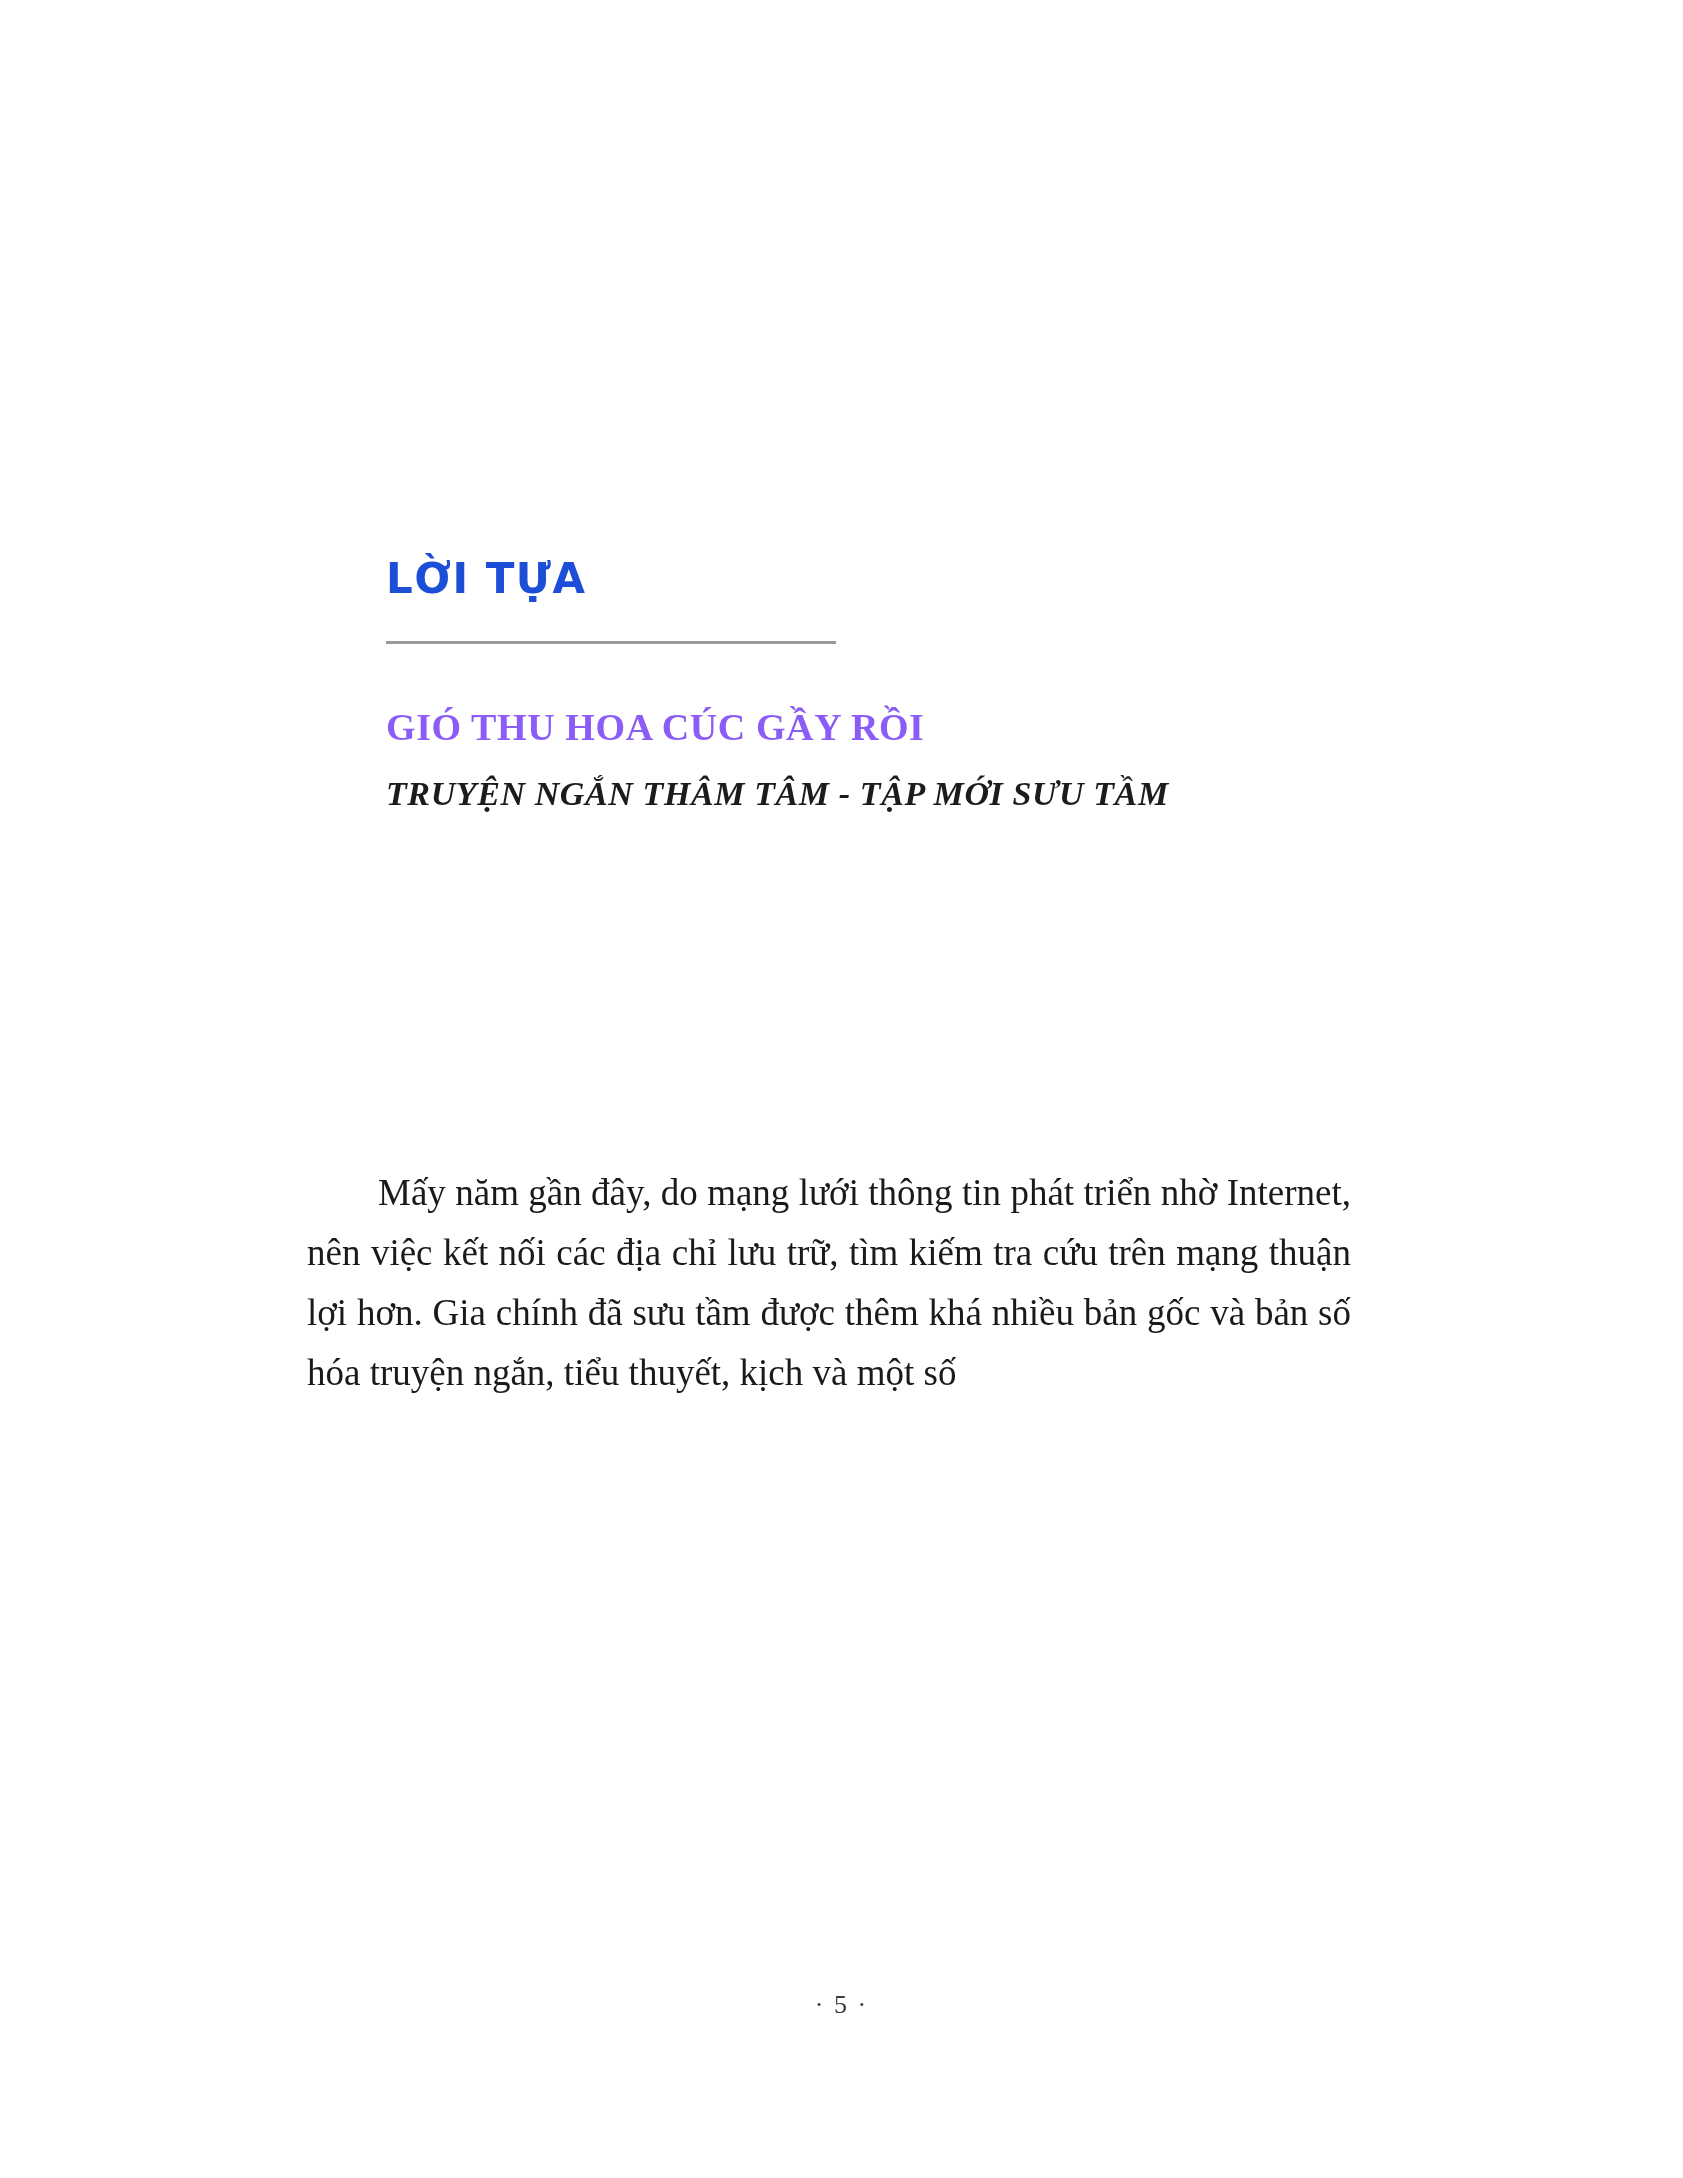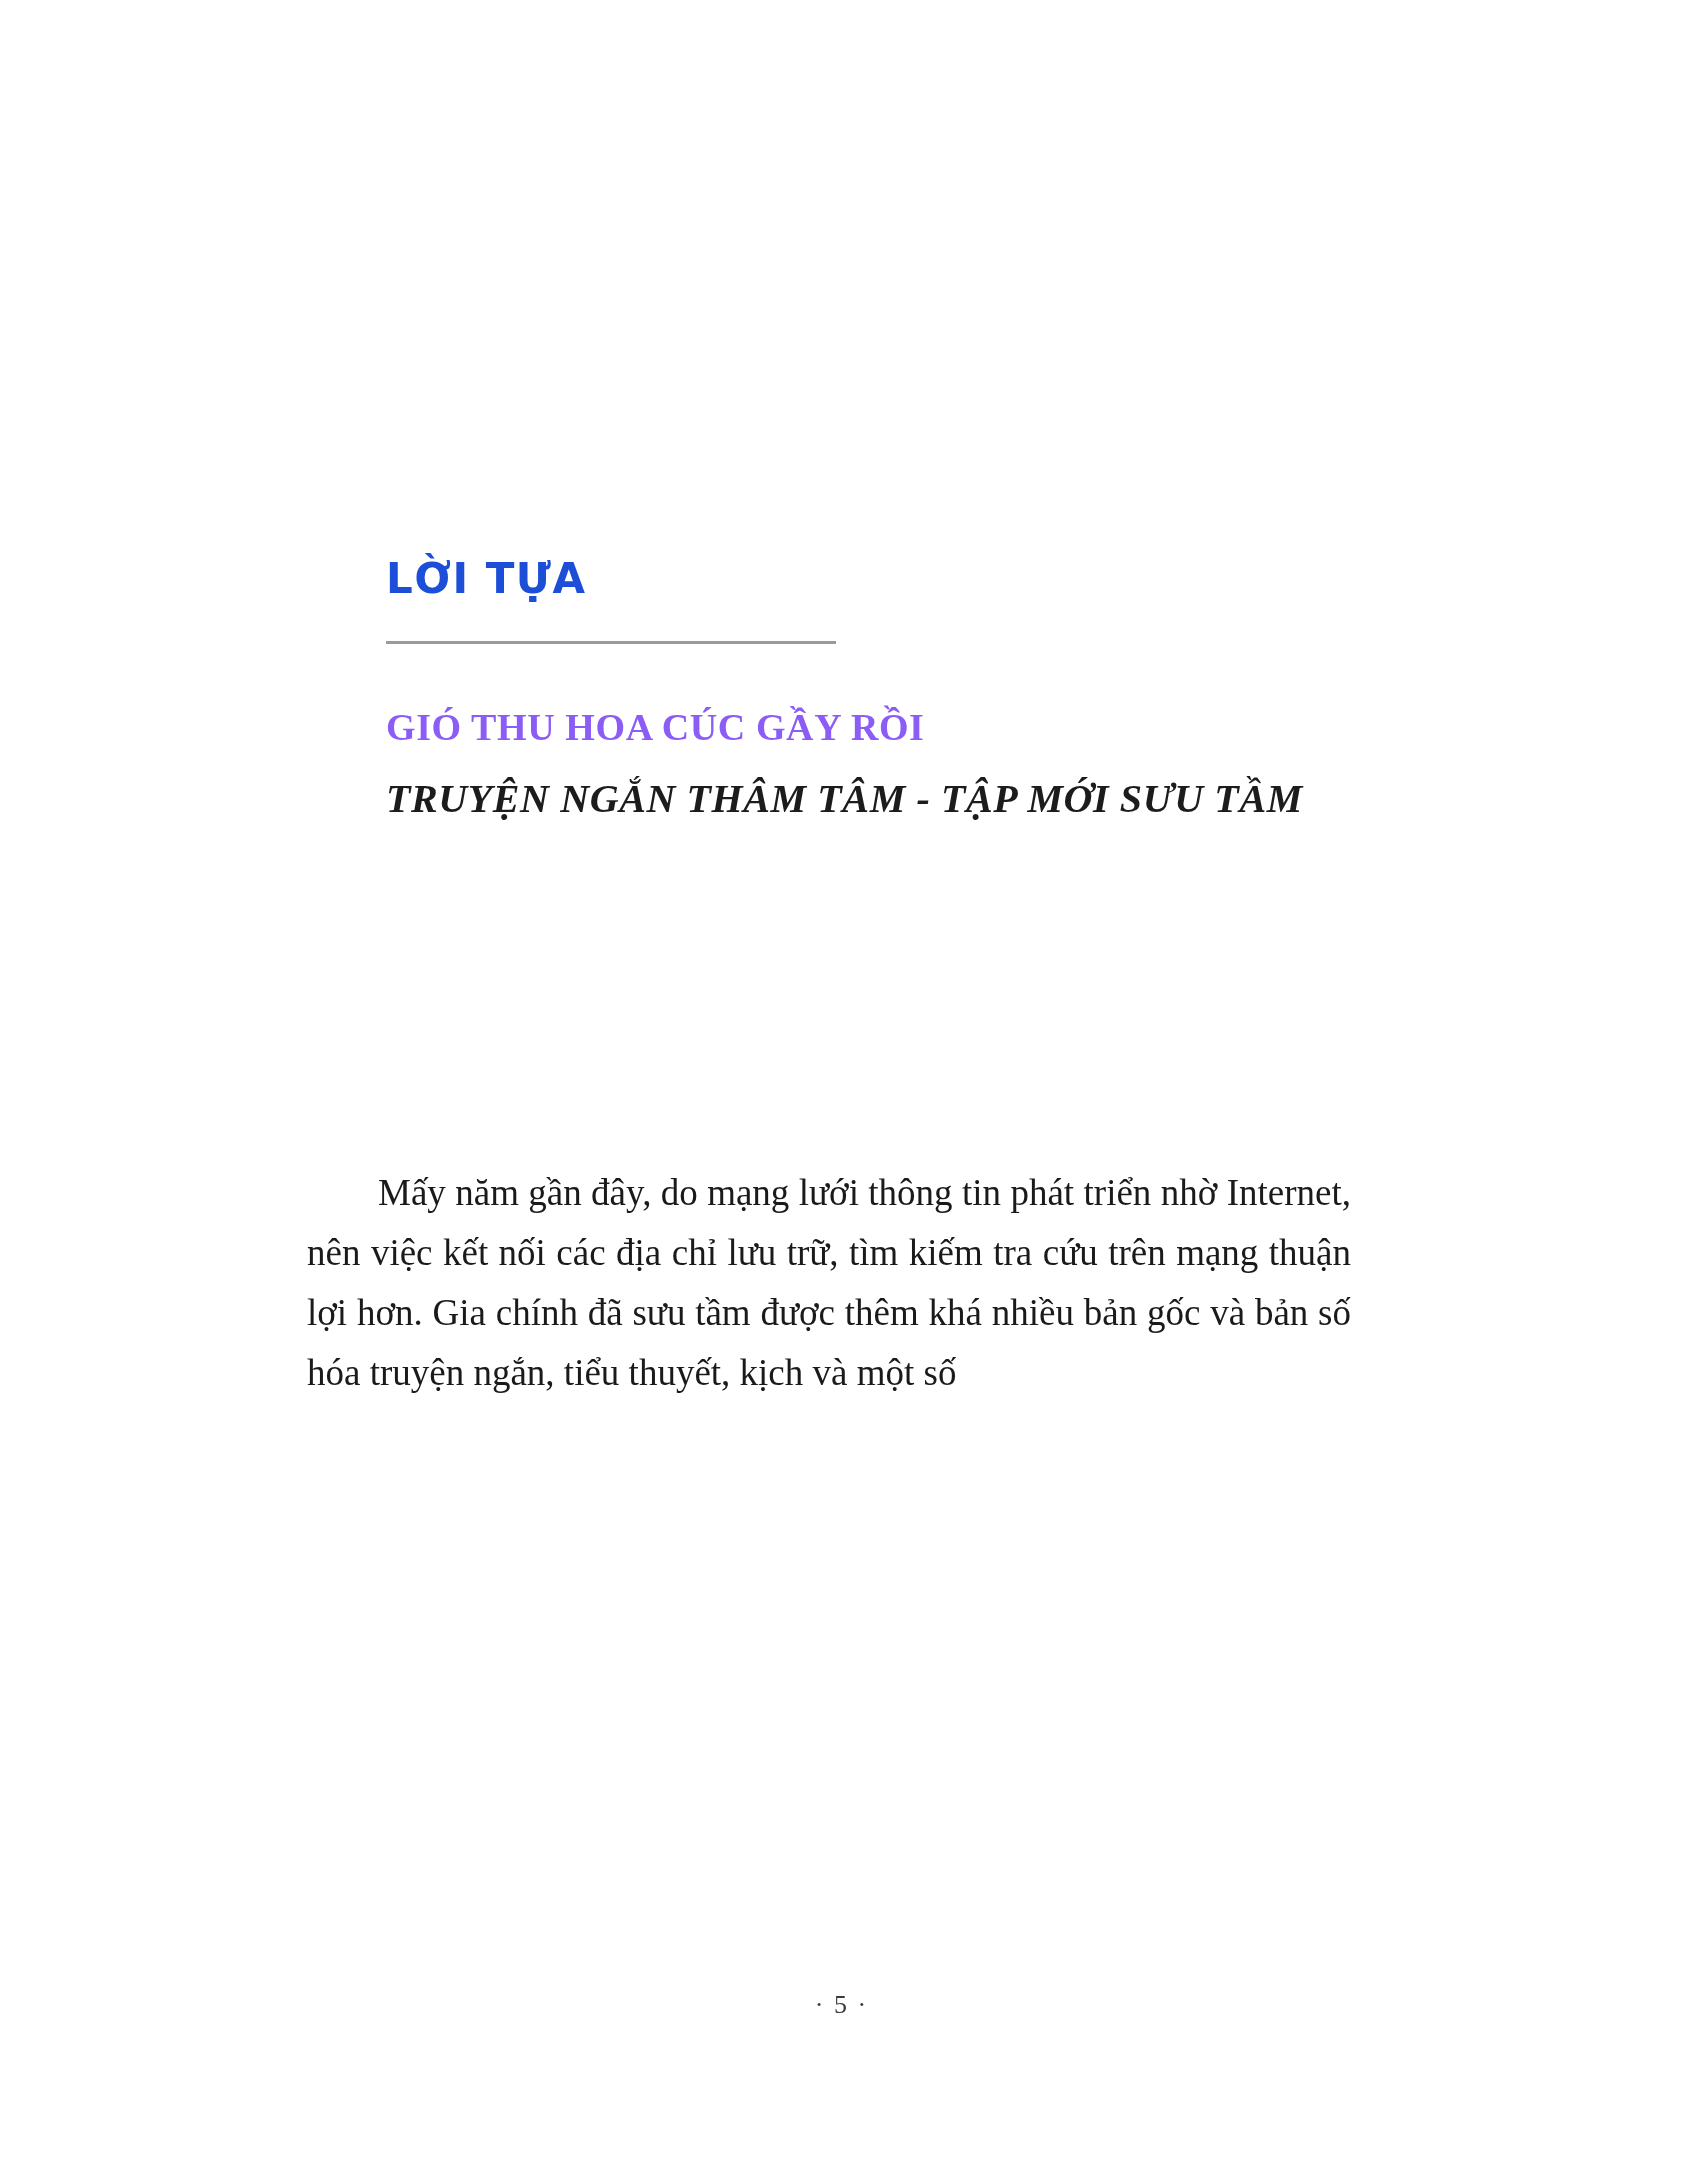--- a/index.html
+++ b/index.html
@@ -47,21 +47,21 @@
     font-family: "Liberation Serif", serif;
     font-weight: bold;
     font-size: 38px;
     letter-spacing: 0.6px;
     color: #8b5cf6;
     margin: 0 0 26px 0;
   }
   .book-subtitle {
     font-family: "Liberation Serif", serif;
     font-style: italic;
-    font-size: 40px;
+    font-size: 34px;
     letter-spacing: 0.6px;
     color: #1c1c1c;
     margin: 0;
   }
   .body-text {
     position: absolute;
     left: 307px;
     top: 1163px;
     width: 1044px;
   }

